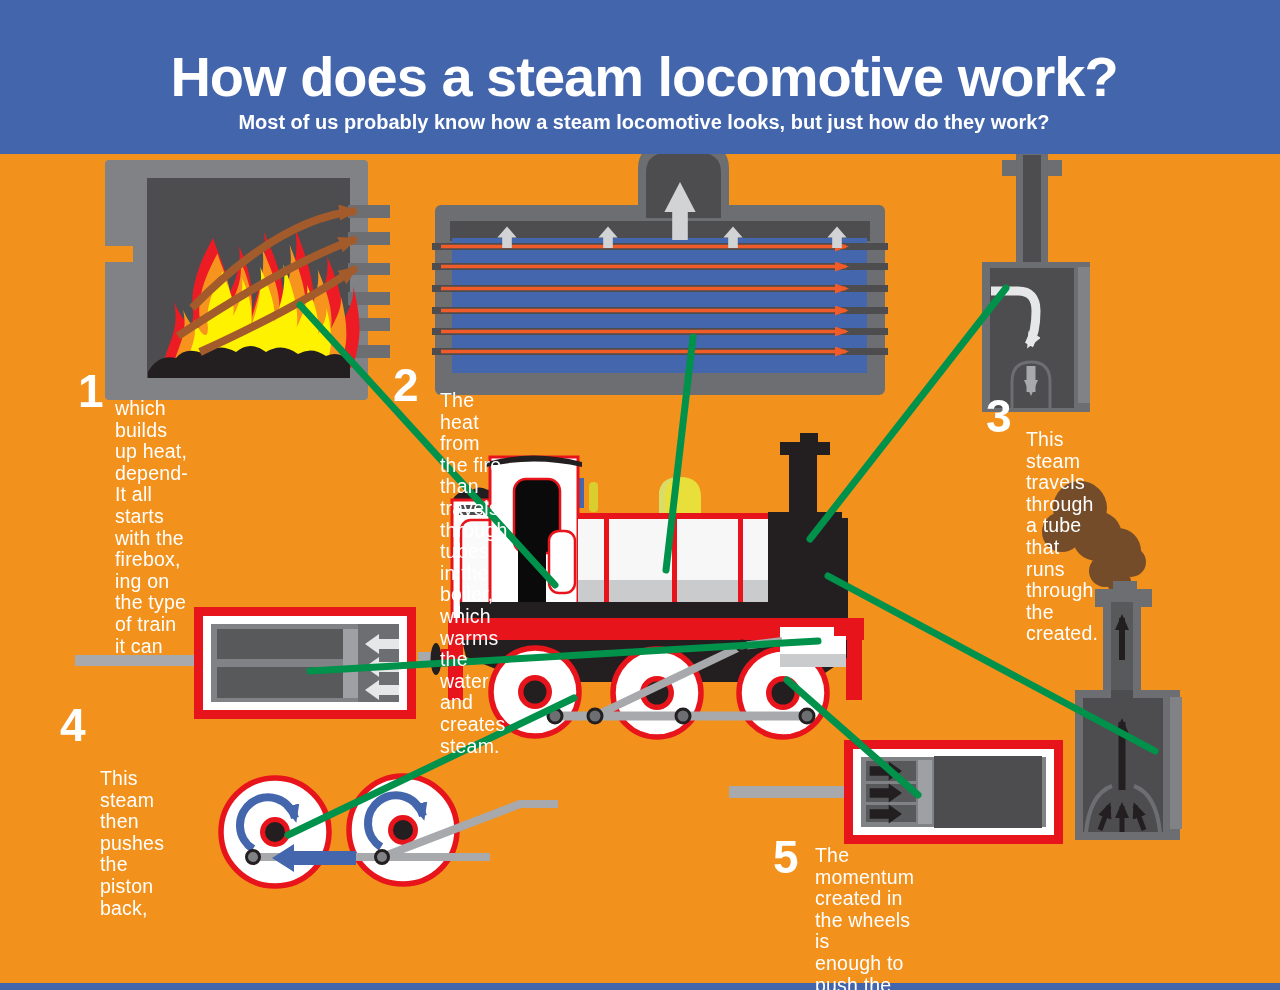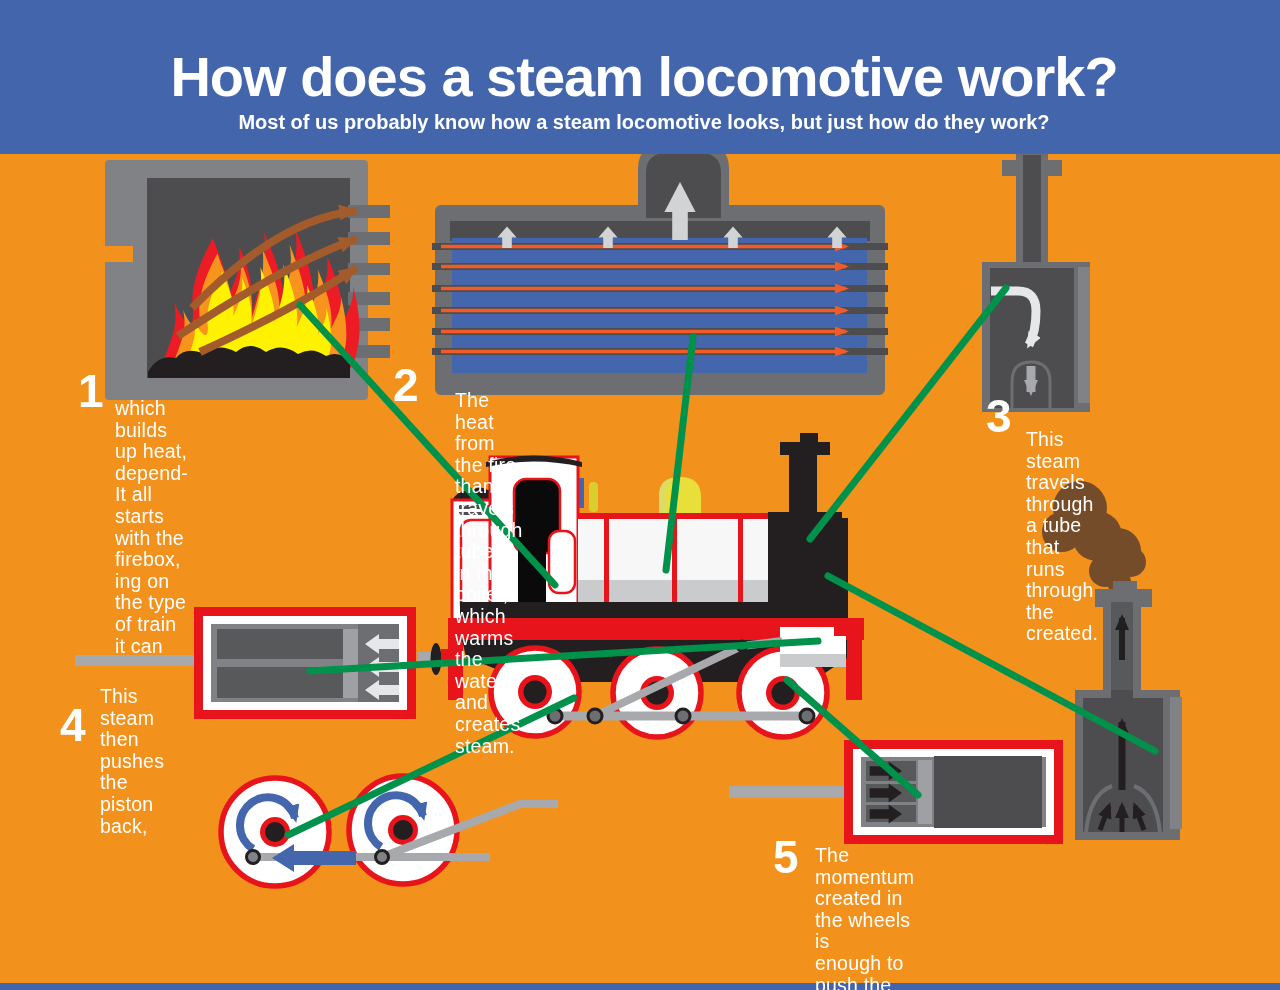--- a/index.html
+++ b/index.html
@@ -300,40 +300,40 @@
     <span class="num" style="left:78px;top:368px">1</span>
     <div class="lines" style="left:115px;top:398px">
       <div>which builds up heat, depend-</div>
       <div>It all starts with the firebox,</div>
       <div>ing on the type of train it can</div>
     </div>
   </div>
 
   <div class="step">
     <span class="num" style="left:393px;top:362px">2</span>
-    <div class="lines" style="left:455px;top:390px">
+    <div class="lines" style="left:440px;top:390px">
       <div>The heat from the fire than travels through tubes</div>
       <div>in the boiler, which warms the water and creates</div>
       <div>steam.</div>
     </div>
   </div>
 
   <div class="step">
     <span class="num" style="left:986px;top:393px">3</span>
     <div class="lines" style="left:1026px;top:429px">
       <div>This steam travels</div>
       <div>through a tube that</div>
       <div>runs through the</div>
       <div>created.</div>
     </div>
   </div>
 
   <div class="step">
     <span class="num" style="left:60px;top:702px">4</span>
-    <div class="lines" style="left:100px;top:686px">
+    <div class="lines" style="left:100px;top:768px">
       <div>This steam then pushes the piston back,</div>
     </div>
   </div>
 
   <div class="step">
     <span class="num" style="left:773px;top:834px">5</span>
     <div class="lines" style="left:815px;top:845px">
       <div>The momentum created in the wheels is</div>
       <div>enough to push the piston to the front where</div>
 

